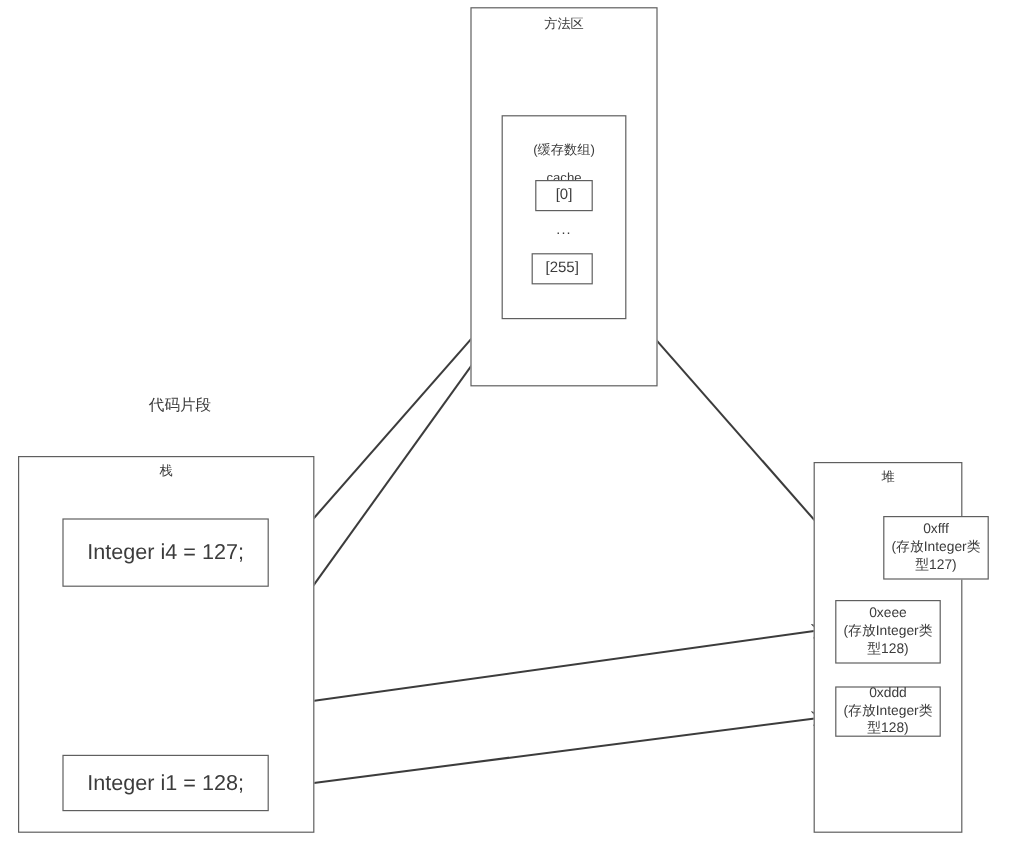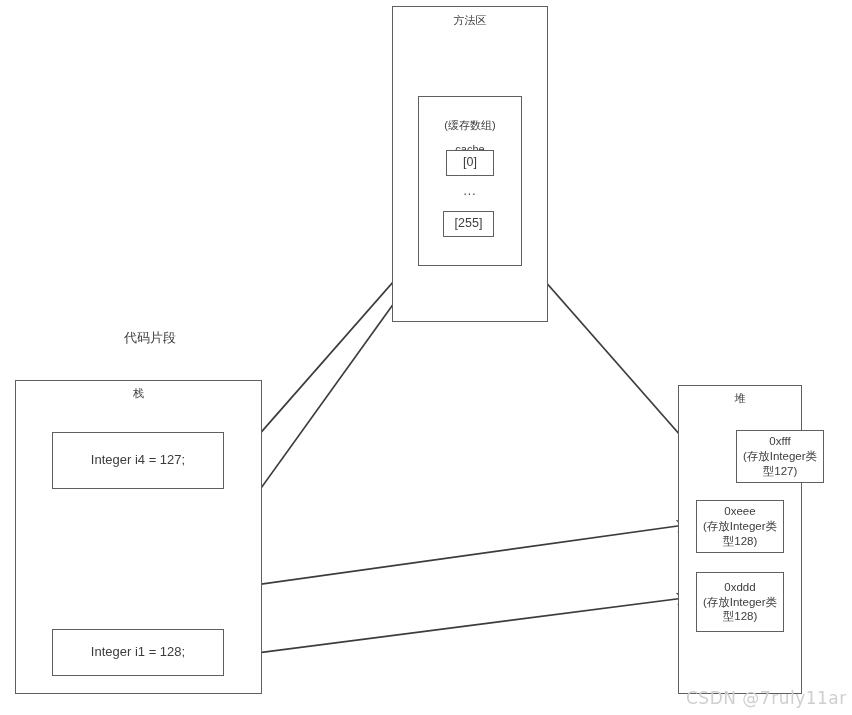--- a/index.html
+++ b/index.html
@@ -47,21 +47,21 @@
     display: flex;
     align-items: center;
     justify-content: center;
     text-align: center;
     font-size: 12.5px;
     color: #3c3c3c;
     line-height: 1.25;
     padding: 2px 4px;
   }
   .cell.stack-frame {
-    font-size: 13px;
+    font-size: 18px;
   }
   .cell.idx {
     font-size: 12.5px;
   }
   .heap-obj {
     font-size: 11.5px;
     line-height: 1.3;
     flex-direction: column;
   }
   .ellipsis {
@@ -147,21 +147,20 @@
     <span>(存放Integer类</span>
     <span>型127)</span>
   </div>
 
   <div class="cell heap-obj" style="left:696px; top:500px; width:88px; height:53px;">
     <span>0xeee</span>
     <span>(存放Integer类</span>
     <span>型128)</span>
   </div>
 
-  <div class="cell heap-obj" style="left:696px; top:572px; width:88px; height:60px;">
+  <div class="cell heap-obj" style="left:696px; top:572px; width:88px; height:42px;">
     <span>0xddd</span>
     <span>(存放Integer类</span>
     <span>型128)</span>
   </div>
 
-  <div class="watermark" style="left:686px; top:688px;">CSDN @7ruly11ar</div>
 
 </div>
 
 </body></html>

